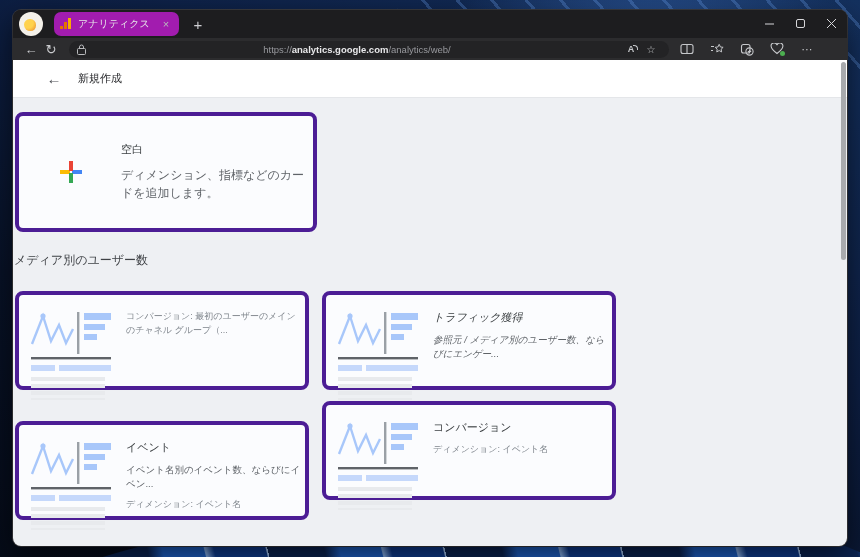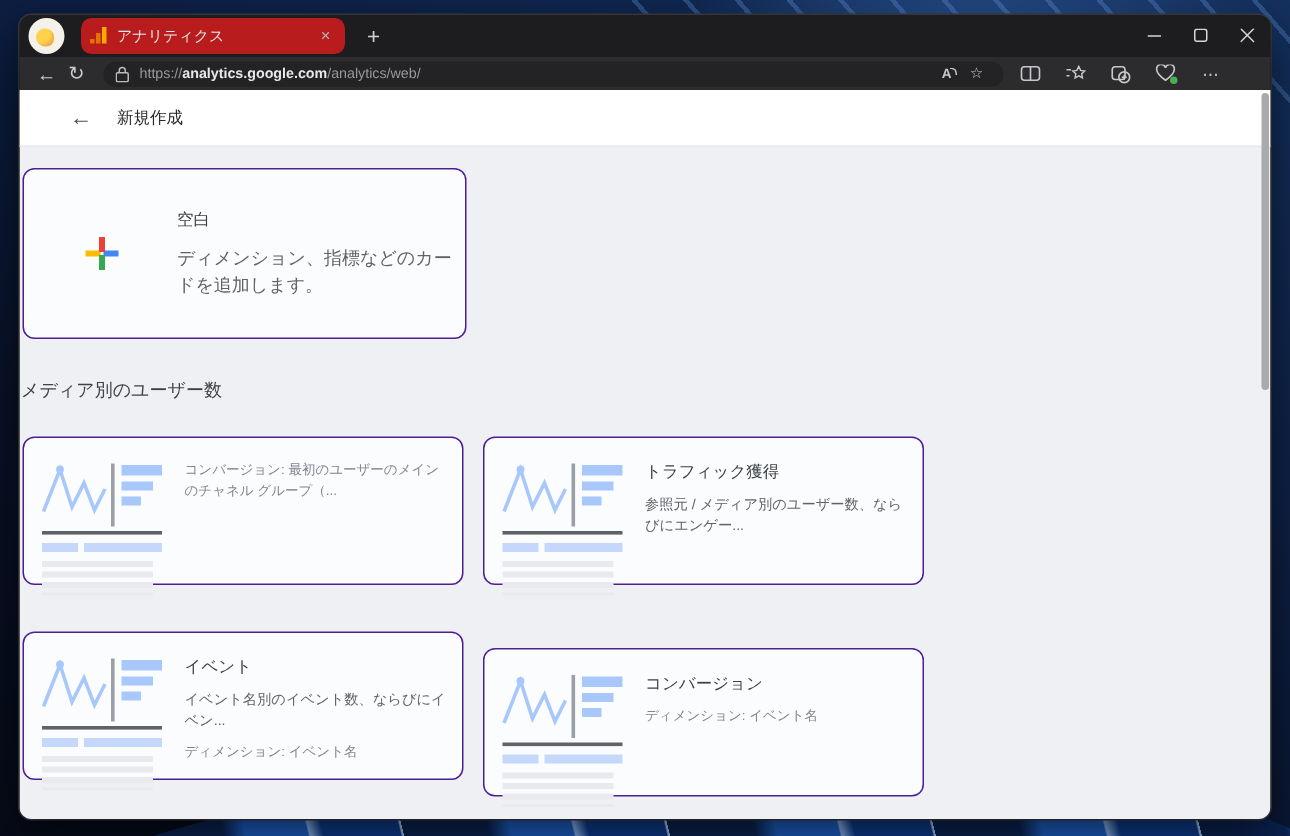--- a/index.html
+++ b/index.html
@@ -15,76 +15,76 @@
   .wp-ribbons{position:absolute;left:-60px;bottom:-95px;width:1000px;height:150px;
     background:repeating-linear-gradient(78deg,#0a2250 0 55px,#1d5ec2 70px 110px,#7ea6e0 111px 112px,#0e3a8c 120px 170px,#9fc0ec 171px 172px);
     border-radius:55% 45% 0 0/100% 100% 0 0;transform:rotate(-2deg);}
   
   .bw{position:absolute;left:13px;top:10px;width:834px;height:536px;border-radius:8px;
     background:#1d1d1f;overflow:hidden;box-shadow:0 10px 30px rgba(0,0,0,.6),0 0 0 1px #3e3e42;}
   .tabstrip{position:relative;height:28px;background:#1d1d1f;display:flex;align-items:center;padding-left:4px;}
   .avatar{width:24px;height:24px;border-radius:50%;background:#f4f1ea;margin-left:2px;position:relative;flex:0 0 auto;cursor:pointer;}
   .avatar .duck{position:absolute;left:5px;top:7px;width:12px;height:12px;border-radius:50% 50% 45% 55%;
     background:radial-gradient(circle at 35% 35%,#ffd24d 0 45%,#f2a83b 75%,#d88a1f 100%);}
-  .tab{margin-left:11px;width:176px;height:24px;background:#b91c1c;border-radius:7px;
+  .tab{margin-left:11px;width:125px;height:24px;background:#a21caf;border-radius:7px;
     display:flex;align-items:center;padding:0 6px;box-sizing:border-box;cursor:pointer;}
   .favicon{width:12px;height:12px;position:relative;flex:0 0 auto;}
   .favicon i{position:absolute;bottom:1px;}
   .favicon .b1{left:0;width:3px;height:3px;background:#e37400;}
   .favicon .b2{left:4px;width:3px;height:7px;background:#e37400;}
   .favicon .b3{left:8px;width:3px;height:11px;background:#f9ab00;}
   .tab-title{flex:1;color:#e6e6e8;font-size:10px;margin-left:6px;white-space:nowrap;overflow:hidden;}
   .tab-close{color:#b9b9bd;font-size:11px;width:14px;text-align:center;cursor:pointer;}
   .newtab{color:#cfcfd3;font-size:15px;font-weight:400;margin-left:8px;width:22px;height:22px;
     display:flex;align-items:center;justify-content:center;cursor:pointer;}
   .wincontrols{position:absolute;right:0;top:0;height:28px;display:flex;}
   .wc{width:31px;height:28px;display:flex;align-items:center;justify-content:center;color:#d7d7da;cursor:pointer;}
   .wc svg{stroke:#d7d7da;stroke-width:1;fill:none;}
   
   .toolbar{height:22px;background:#2c2c2e;display:flex;align-items:center;padding:0 8px;}
   .nav-btn{width:20px;height:18px;display:flex;align-items:center;justify-content:center;
     color:#cacbce;font-size:13px;cursor:pointer;flex:0 0 auto;}
   .urlpill{margin-left:8px;width:600px;height:17px;background:#232325;border-radius:9px;
-    display:flex;align-items:center;padding:0 8px;box-sizing:border-box;cursor:text;}
+    display:flex;align-items:center;padding:0 8px;box-sizing:border-box;cursor:text;text-align:center;}
   .lock{flex:0 0 auto;display:flex;}
   .url{flex:1;font-size:9.5px;margin-left:7px;white-space:nowrap;overflow:hidden;color:#97989d;}
   .url .host{color:#e8e8ea;font-weight:bold;}
   .pill-icon{flex:0 0 auto;width:20px;display:flex;align-items:center;justify-content:center;
     color:#c6c8cb;font-size:10px;cursor:pointer;}
   .ra{position:relative;font-size:9px;font-weight:bold;}
   .ra::after{content:"";position:absolute;right:3px;top:1px;width:4px;height:4px;
     border:1px solid #c6c8cb;border-left:none;border-bottom:none;border-radius:0 4px 0 0;}
   .tb-icon{width:24px;height:18px;margin-left:6px;display:flex;align-items:center;justify-content:center;
     color:#c6c8cb;cursor:pointer;position:relative;font-size:11px;}
   .tb-icon svg{stroke:#c6c8cb;stroke-width:1.1;fill:none;}
   .green-dot{position:absolute;right:4px;bottom:2px;width:5px;height:5px;border-radius:50%;background:#4caf50;}
   
   .page{position:relative;height:486px;background:#eef0f3;}
   .pageheader{position:absolute;left:0;top:0;right:0;height:37px;background:#ffffff;
     border-bottom:1px solid #e4e6e9;display:flex;align-items:center;}
   .ph-back{margin-left:30px;font-size:15px;color:#4a4d52;cursor:pointer;width:22px;text-align:center;}
   .ph-title{margin-left:13px;font-size:11px;color:#28292c;}
-  .card{position:absolute;width:294px;height:112px;background:#fbfcfe;border:1px solid #4c1d95;
+  .card{position:absolute;width:294px;height:112px;background:#fbfcfe;border:4px solid #4c1d95;
     border-radius:8px;box-sizing:content-box;cursor:pointer;}
   .blank-card{left:2px;top:52px;display:flex;align-items:center;}
   .gplus{position:relative;width:24px;height:24px;margin-left:40px;flex:0 0 auto;}
   .gplus i{position:absolute;}
   .gplus .a-top{left:10px;top:1px;width:4px;height:10px;background:#ea4335;}
   .gplus .a-bottom{left:10px;top:13px;width:4px;height:10px;background:#34a853;}
   .gplus .a-left{left:1px;top:10px;width:10px;height:4px;background:#fbbc04;}
   .gplus .a-right{left:13px;top:10px;width:10px;height:4px;background:#4285f4;}
   .btext{margin-left:38px;width:192px;}
   .btitle{font-size:11px;color:#3c4043;margin-bottom:9px;}
   .bdesc{font-size:12px;color:#5f6368;line-height:1.5;}
   .section-label{position:absolute;left:1px;top:192px;font-size:12px;color:#3f4246;}
   .tcard{display:flex;padding-top:13px;padding-left:11px;box-sizing:border-box;height:99px;}
   .c1{left:2px;top:231px;}
-  .c2{left:309px;top:231px;}
+  .c2{left:309px;top:231px;font-style:italic;}
   .c3{left:2px;top:361px;}
-  .c4{left:309px;top:372px;}
+  .c4{left:309px;top:341px;}
   .thumb{flex:0 0 auto;}
   .ttext{margin-left:14px;width:176px;padding-top:2px;}
   .ttitle{font-size:11px;color:#3c4043;margin-bottom:8px;}
   .tdesc{font-size:9.5px;color:#5f6368;line-height:1.45;margin-bottom:7px;}
   .tdesc:empty{display:none;}
   .tdim{font-size:9px;color:#7f858c;line-height:1.5;}
   .scroll-thumb{position:absolute;right:1px;top:2px;width:5px;height:198px;background:#a8aaad;border-radius:3px;cursor:grab;}
 </style>
 </head>
 <body>

